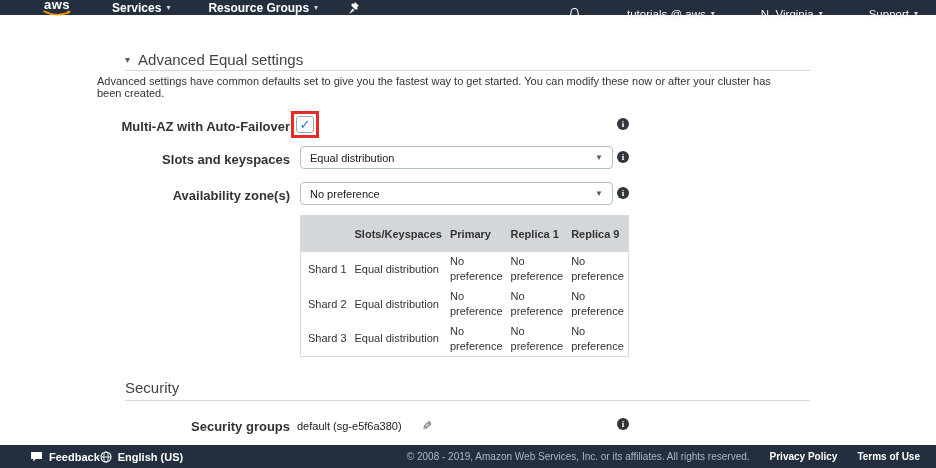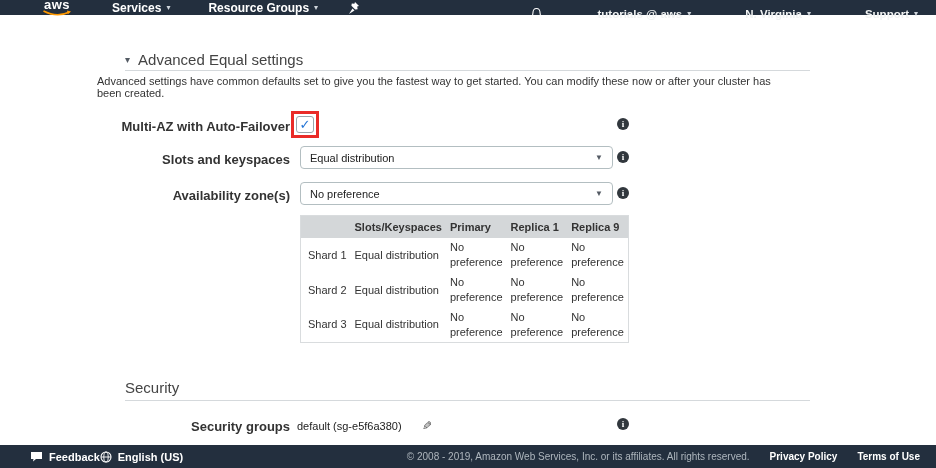--- a/index.html
+++ b/index.html
@@ -25,21 +25,21 @@
     font-size: 12px; font-weight: bold; color: #ffffff;
     margin-left: 38px; cursor: pointer; display: flex; align-items: center; gap: 5px;
     white-space: nowrap;
   }
   .nav-caret { font-size: 8px; color: #cfd5db; }
   .nav-pin { margin-left: 30px; cursor: pointer; display: flex; align-items: center; }
   .nav-right {
     position: absolute; right: 18px; top: 0; height: 27px;
     display: flex; align-items: center; gap: 26px;
   }
-  .nav-right .nav-item { margin-left: 8px; font-weight: bold; font-size: 11.5px; color: #f1f3f3; padding-left: 20px; }
+  .nav-right .nav-item { margin-left: 0; font-weight: normal; font-size: 11.5px; color: #f1f3f3; padding-left: 20px; }
   .bell { display: flex; align-items: center; cursor: pointer; }
 
   
   .content { position: absolute; top: 27px; left: 0; width: 936px; height: 418px; background: #fff; }
 
   .section-header { position: absolute; left: 125px; top: 24px; display: flex; align-items: center; gap: 8px; cursor: pointer; }
   .section-caret { font-size: 10px; color: #545b64; }
   .section-title { font-size: 15px; color: #444; }
   .rule { position: absolute; left: 125px; width: 685px; height: 1px; background: #d5d9dc; }
   .rule-1 { top: 43px; }
@@ -87,21 +87,21 @@
   .info-sg      { top: 391px; }
 
   
   .shard-table {
     position: absolute; left: 300px; top: 188px; width: 314px;
     border-collapse: collapse; font-size: 11px; color: #333;
     border: 1px solid #d9dcde;
   }
   .shard-table th {
     background: #d4d7d9; font-weight: bold; text-align: left;
-    height: 22px; padding: 0 4px; white-space: nowrap;
+    height: 36px; padding: 0 4px; white-space: nowrap;
   }
   .shard-table td { height: 35px; padding: 2px 4px; vertical-align: middle; line-height: 1.35; }
   .shard-table .c0 { width: 58px; padding-left: 7px; white-space: nowrap; }
   .shard-table .c1 { width: 77px; white-space: nowrap; }
   .shard-table .c2 { width: 60px; }
   .shard-table .c3 { width: 60px; }
   .shard-table .c4 { width: 59px; }
 
   
   .security-title { position: absolute; left: 125px; top: 352px; font-size: 15px; color: #444; }

